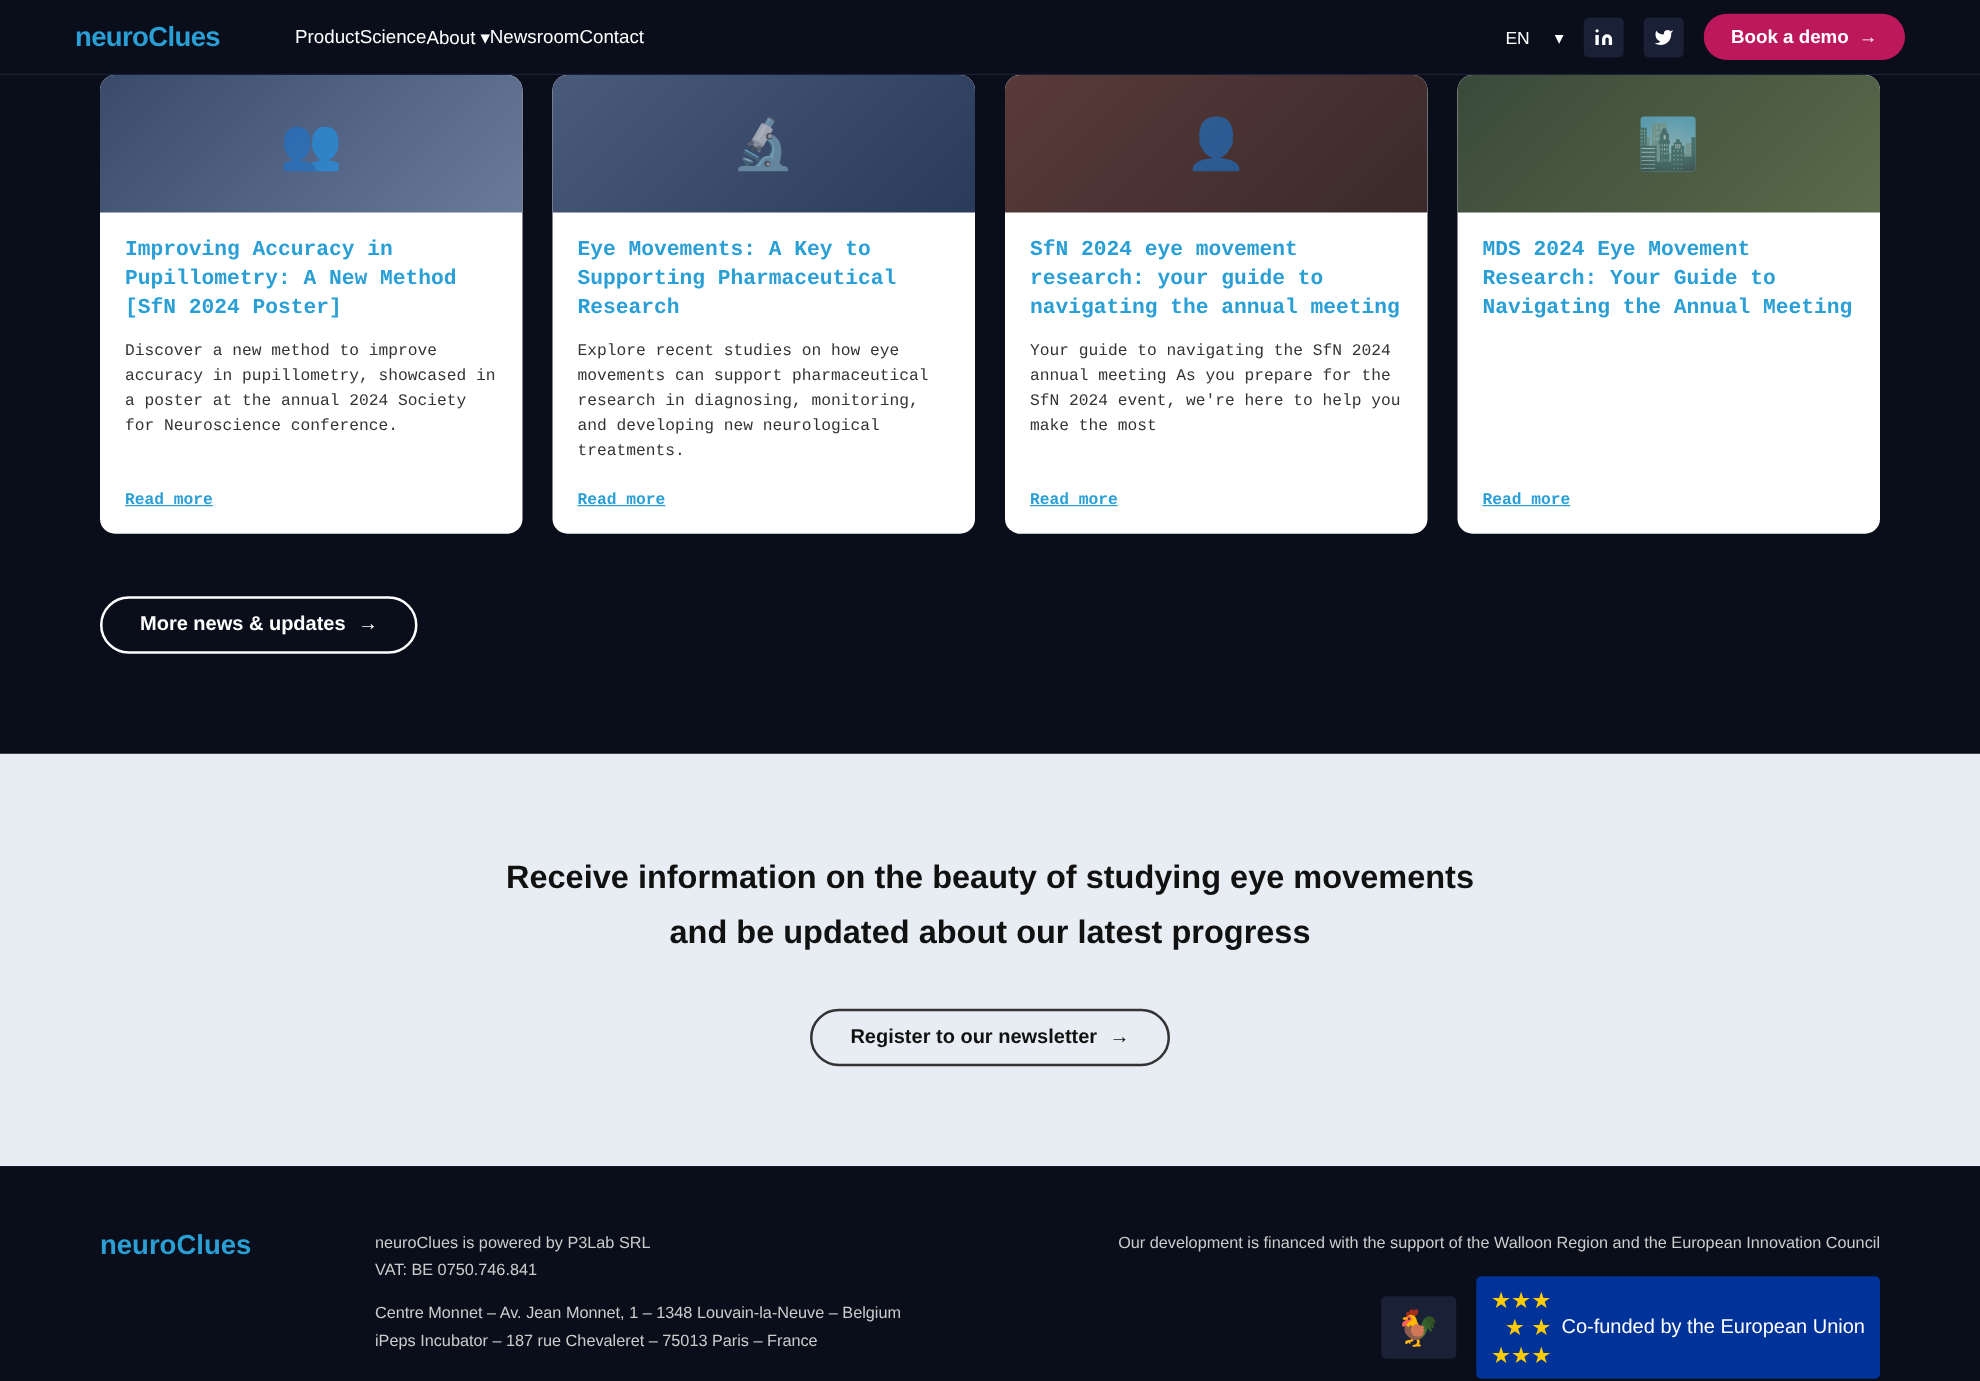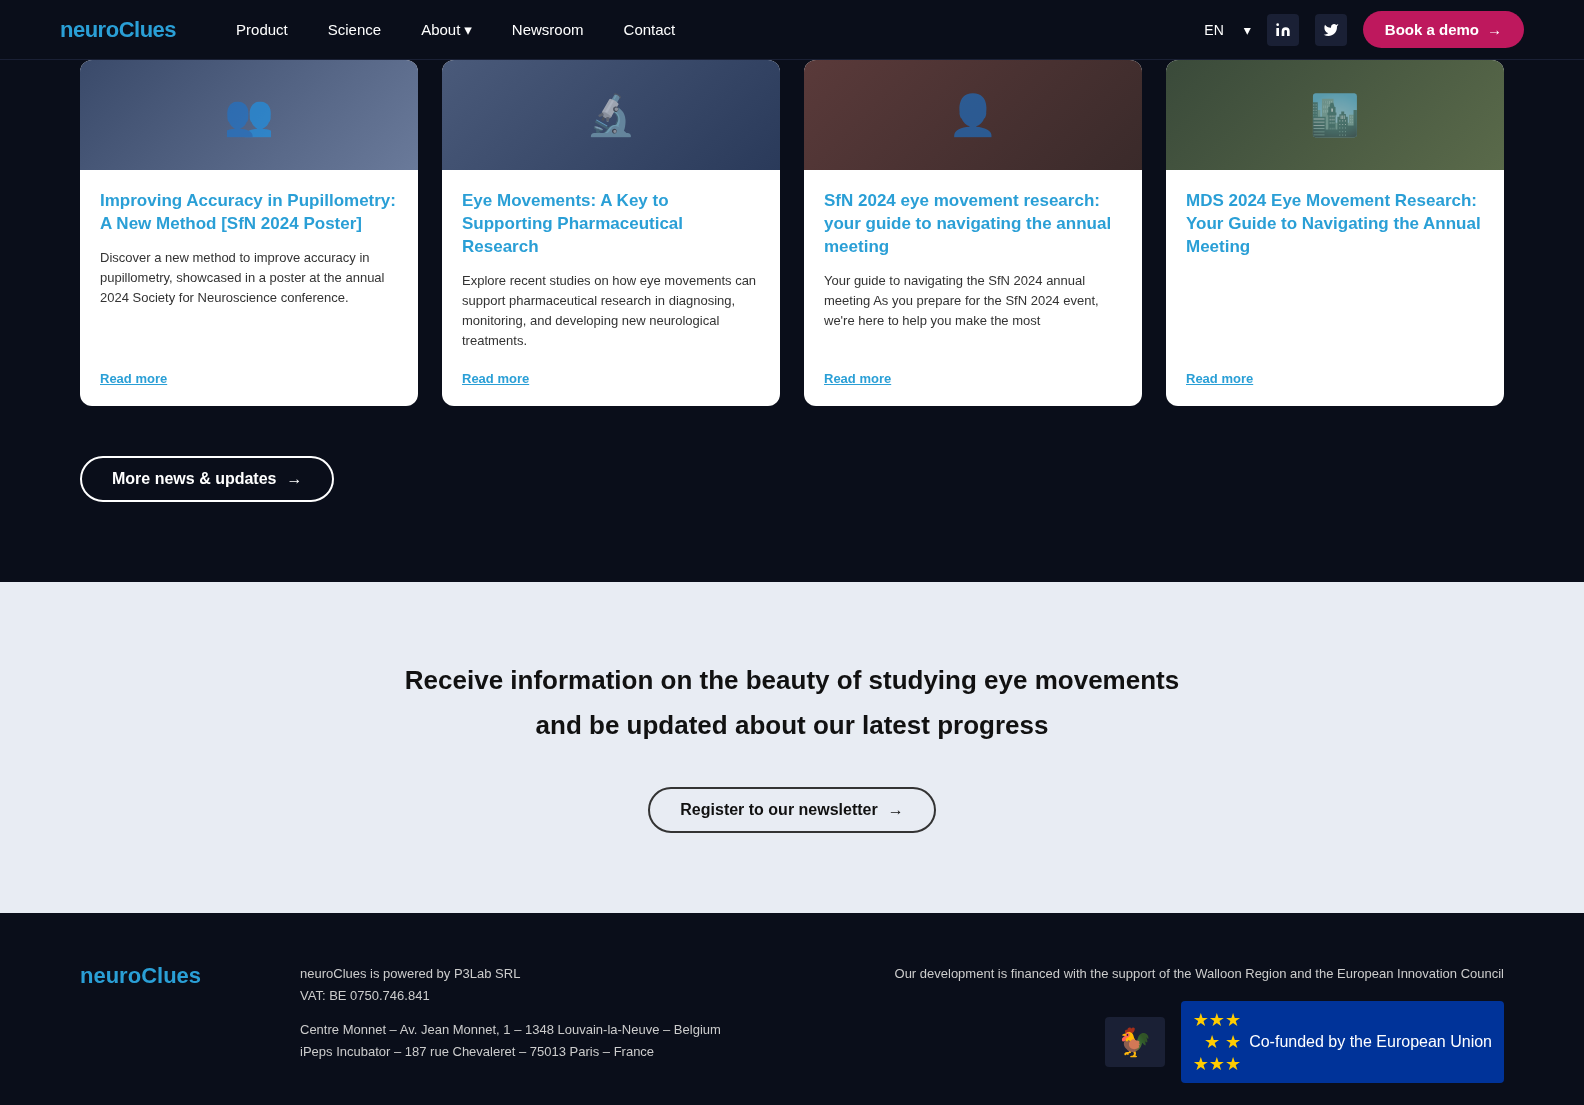--- a/index.html
+++ b/index.html
@@ -12,23 +12,23 @@
       align-items: center;
       padding: 0 60px;
       height: 60px;
       border-bottom: 1px solid #1a2035;
       position: relative;
       z-index: 10;
     }
     .logo { display: flex; align-items: center; margin-right: 60px; }
     .logo-text { font-size: 22px; font-weight: 700; color: #fff; letter-spacing: -0.5px; }
     .logo-text span { color: #2a9fd6; }
-    .nav-links { display: flex; align-items: center; gap: 40px; flex: 1; }
+    .nav-links { display: flex; align-items: center; flex: 1; }
     .nav-link { color: #fff; text-decoration: none; font-size: 15px; font-weight: 500; }
-    .nav-link.has-arrow { display: flex; align-items: center; gap: 4px; }
+    .nav-link.has-arrow { display: flex; align-items: flex-end; gap: 4px; }
     .nav-right { display: flex; align-items: center; gap: 16px; }
     .lang-btn { color: #fff; font-size: 14px; display: flex; align-items: center; gap: 20px; background: none; border: none; cursor: pointer; }
     .social-icon { width: 32px; height: 32px; background: #1a2035; border-radius: 4px; display: flex; align-items: center; justify-content: center; cursor: pointer; }
     .book-demo-btn {
       background: #be185d;
       color: #fff;
       border: none;
       border-radius: 30px;
       padding: 10px 22px;
       font-size: 15px;
@@ -64,21 +64,21 @@
       display: flex;
       align-items: center;
       justify-content: center;
       overflow: hidden;
       position: relative;
     }
     .card-img-placeholder.card1 { background: linear-gradient(135deg, #3a4a6a, #6a7a9a); }
     .card-img-placeholder.card2 { background: linear-gradient(135deg, #4a5a7a, #2a3a5a); }
     .card-img-placeholder.card3 { background: linear-gradient(135deg, #5a3a3a, #3a2a2a); }
     .card-img-placeholder.card4 { background: linear-gradient(135deg, #3a4a3a, #5a6a4a); }
-    .card-body { padding: 20px; flex: 1; display: flex; flex-direction: column; color: #111; }
+    .card-body { padding: 20px; flex: 1; display: flex; flex-direction: column; color: #111; font-family: Liberation Mono, monospace; }
     .card-title { color: #2a9fd6; font-size: 17px; font-weight: 700; margin-bottom: 12px; line-height: 1.35; }
     .card-desc { font-size: 13px; color: #333; line-height: 1.55; flex: 1; margin-bottom: 20px; }
     .read-more { color: #2a9fd6; font-size: 13px; font-weight: 600; text-decoration: underline; cursor: pointer; margin-top: auto; }
 
     
     .more-news-container {
       display: flex;
       justify-content: flex-start;
       padding-bottom: 20px;
     }

